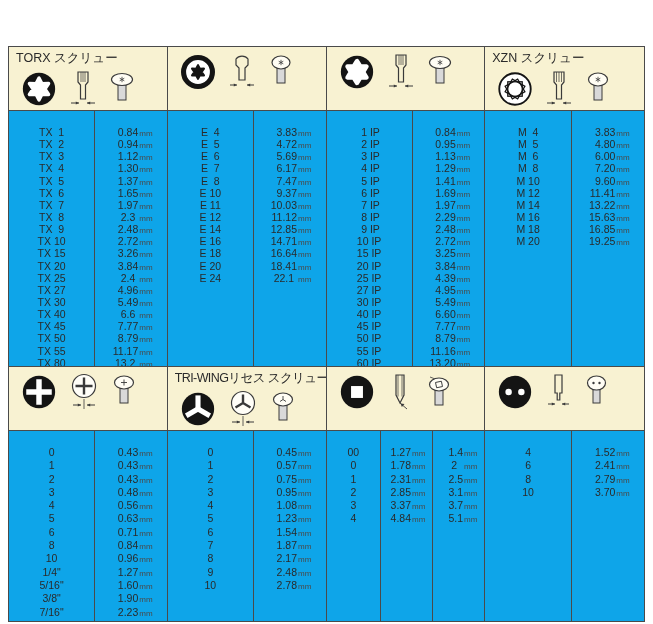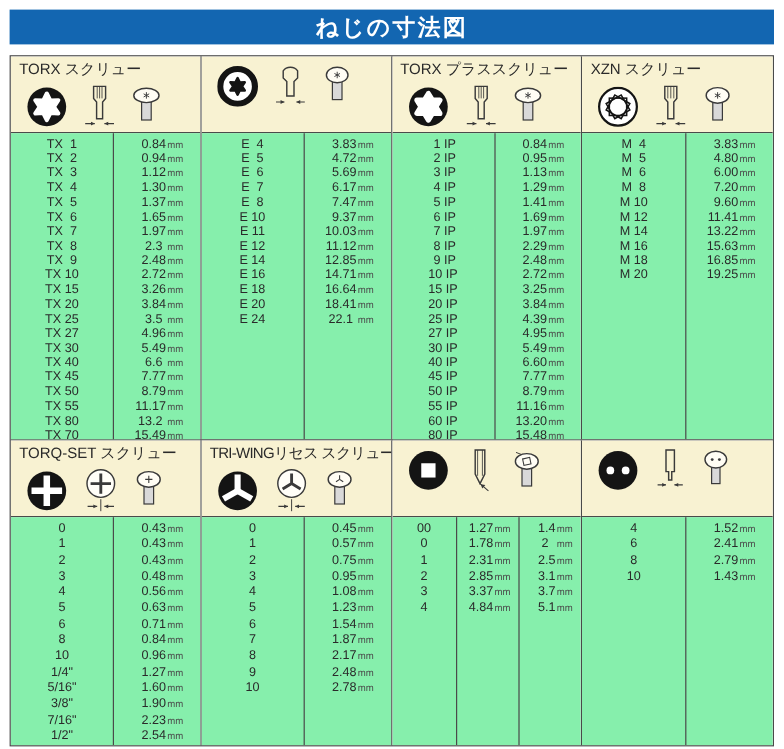--- a/index.html
+++ b/index.html
@@ -16,40 +16,39 @@
   .half{display:grid;grid-template-columns:1fr 1fr 1fr 1fr}
   .half.top{height:320px;border-bottom:1px solid var(--border)}
   .half.bottom{height:254px}
   .section{display:flex;flex-direction:column;border-right:1px solid var(--border);overflow:hidden}
   .section.last{border-right:none}
   .sec-header{height:64px;background:var(--header_bg);border-bottom:1px solid var(--border);padding:3px 4px 17px 7px}
   .sec-title{font-size:12.5px;white-space:nowrap;letter-spacing:0}
   .sec-title.tight{letter-spacing:-0.6px}
   .sec-icons{display:flex;align-items:center;gap:13px;height:44px;padding-left:6px}
   .sec-icons .ic{display:flex;align-items:center;justify-content:center}
-  .sec-data{flex:1;position:relative;padding-top:3px;background:#86efac}
+  .sec-data{flex:1;position:relative;padding-top:15px;background:#0ea5e9}
   .vline{position:absolute;top:0;bottom:0;width:1px;background:var(--border)}
   .v54{left:54%}.v34{left:34%}.v67{left:67%}
   .row{display:flex;align-items:baseline}
   .top .row{height:12.15px;line-height:12.15px;font-size:10.5px}
   .bottom .row{height:13.3px;line-height:13.3px;font-size:10.5px}
   .c-label{width:54%;text-align:center;white-space:pre}
   .c-val{width:46%;display:flex;justify-content:center;align-items:baseline}
   .cols3 .c-label{width:34%}
   .cols3 .c-val{width:33%}
   .num{display:inline-block;width:30px;text-align:right;white-space:pre}
   .cols3 .num{width:24px}
   .unit{font-size:8px;color:var(--unit);margin-left:1px}
   svg{display:block}
 </style>
 </head>
 <body>
 
 <div class="page">
-  <div class="title-bar">ねじの寸法図</div>
 
   <div class="table">
 
     <div class="half top">
 
       <div class="section">
         <div class="sec-header">
           <div class="sec-title">TORX スクリュー</div>
           <div class="sec-icons">
             <span class="ic">
@@ -165,21 +164,21 @@
               <div class="row">
                 <span class="c-label">TX 20</span>
                 <span class="c-val">
                   <span class="num">3.84</span>
                   <span class="unit">mm</span>
                 </span>
               </div>
               <div class="row">
                 <span class="c-label">TX 25</span>
                 <span class="c-val">
-                  <span class="num">3.5 </span>
+                  <span class="num">2.4 </span>
                   <span class="unit">mm</span>
                 </span>
               </div>
               <div class="row">
                 <span class="c-label">TX 27</span>
                 <span class="c-val">
                   <span class="num">4.96</span>
                   <span class="unit">mm</span>
                 </span>
               </div>
@@ -363,21 +362,20 @@
                   <span class="num">22.1 </span>
                   <span class="unit">mm</span>
                 </span>
               </div>
             </div>
         </div>
       </div>
 
       <div class="section">
         <div class="sec-header">
-          <div class="sec-title">TORX プラススクリュー</div>
           <div class="sec-icons">
             <span class="ic">
               <svg width="34" height="34" viewBox="0 0 40 40">
                 <circle cx="20" cy="20" r="19" fill="#141414"></circle>
                 <path d="M20 7 L16 13.5 L8.7 13.5 L12.6 20 L8.7 26.5 L16 26.5 L20 33 L24 26.5 L31.3 26.5 L27.4 20 L31.3 13.5 L24 13.5 Z" fill="#fff" stroke="#fff" stroke-width="5" stroke-linejoin="round"></path>
               </svg>
               </span>
             <span class="ic">
               <svg width="28" height="38" viewBox="0 0 28 38">
                 <g fill="none" stroke="#3a3a3a" stroke-width="1.2">
@@ -669,21 +667,20 @@
               </div>
             </div>
         </div>
       </div>
     </div>
 
     <div class="half bottom">
 
       <div class="section">
         <div class="sec-header">
-          <div class="sec-title">TORQ-SET スクリュー</div>
           <div class="sec-icons">
             <span class="ic">
               <svg width="34" height="34" viewBox="0 0 40 40">
                 <circle cx="20" cy="20" r="19" fill="#141414"></circle>
                 <path d="M16.8 5 h6.4 v11.8 h11.8 v6.4 h-11.8 v11.8 h-6.4 v-11.8 h-11.8 v-6.4 h11.8 z" fill="#fff"></path>
               </svg>
               </span>
             <span class="ic">
               <svg width="30" height="38" viewBox="0 0 30 38">
                 <circle cx="15" cy="13" r="11.5" fill="#fffef8" stroke="#3a3a3a" stroke-width="1.2"></circle>
@@ -1081,21 +1078,21 @@
               <div class="row">
                 <span class="c-label">8</span>
                 <span class="c-val">
                   <span class="num">2.79</span>
                   <span class="unit">mm</span>
                 </span>
               </div>
               <div class="row">
                 <span class="c-label">10</span>
                 <span class="c-val">
-                  <span class="num">1.43</span>
+                  <span class="num">3.70</span>
                   <span class="unit">mm</span>
                 </span>
               </div>
             </div>
         </div>
       </div>
     </div>
   </div>
 </div>
 

